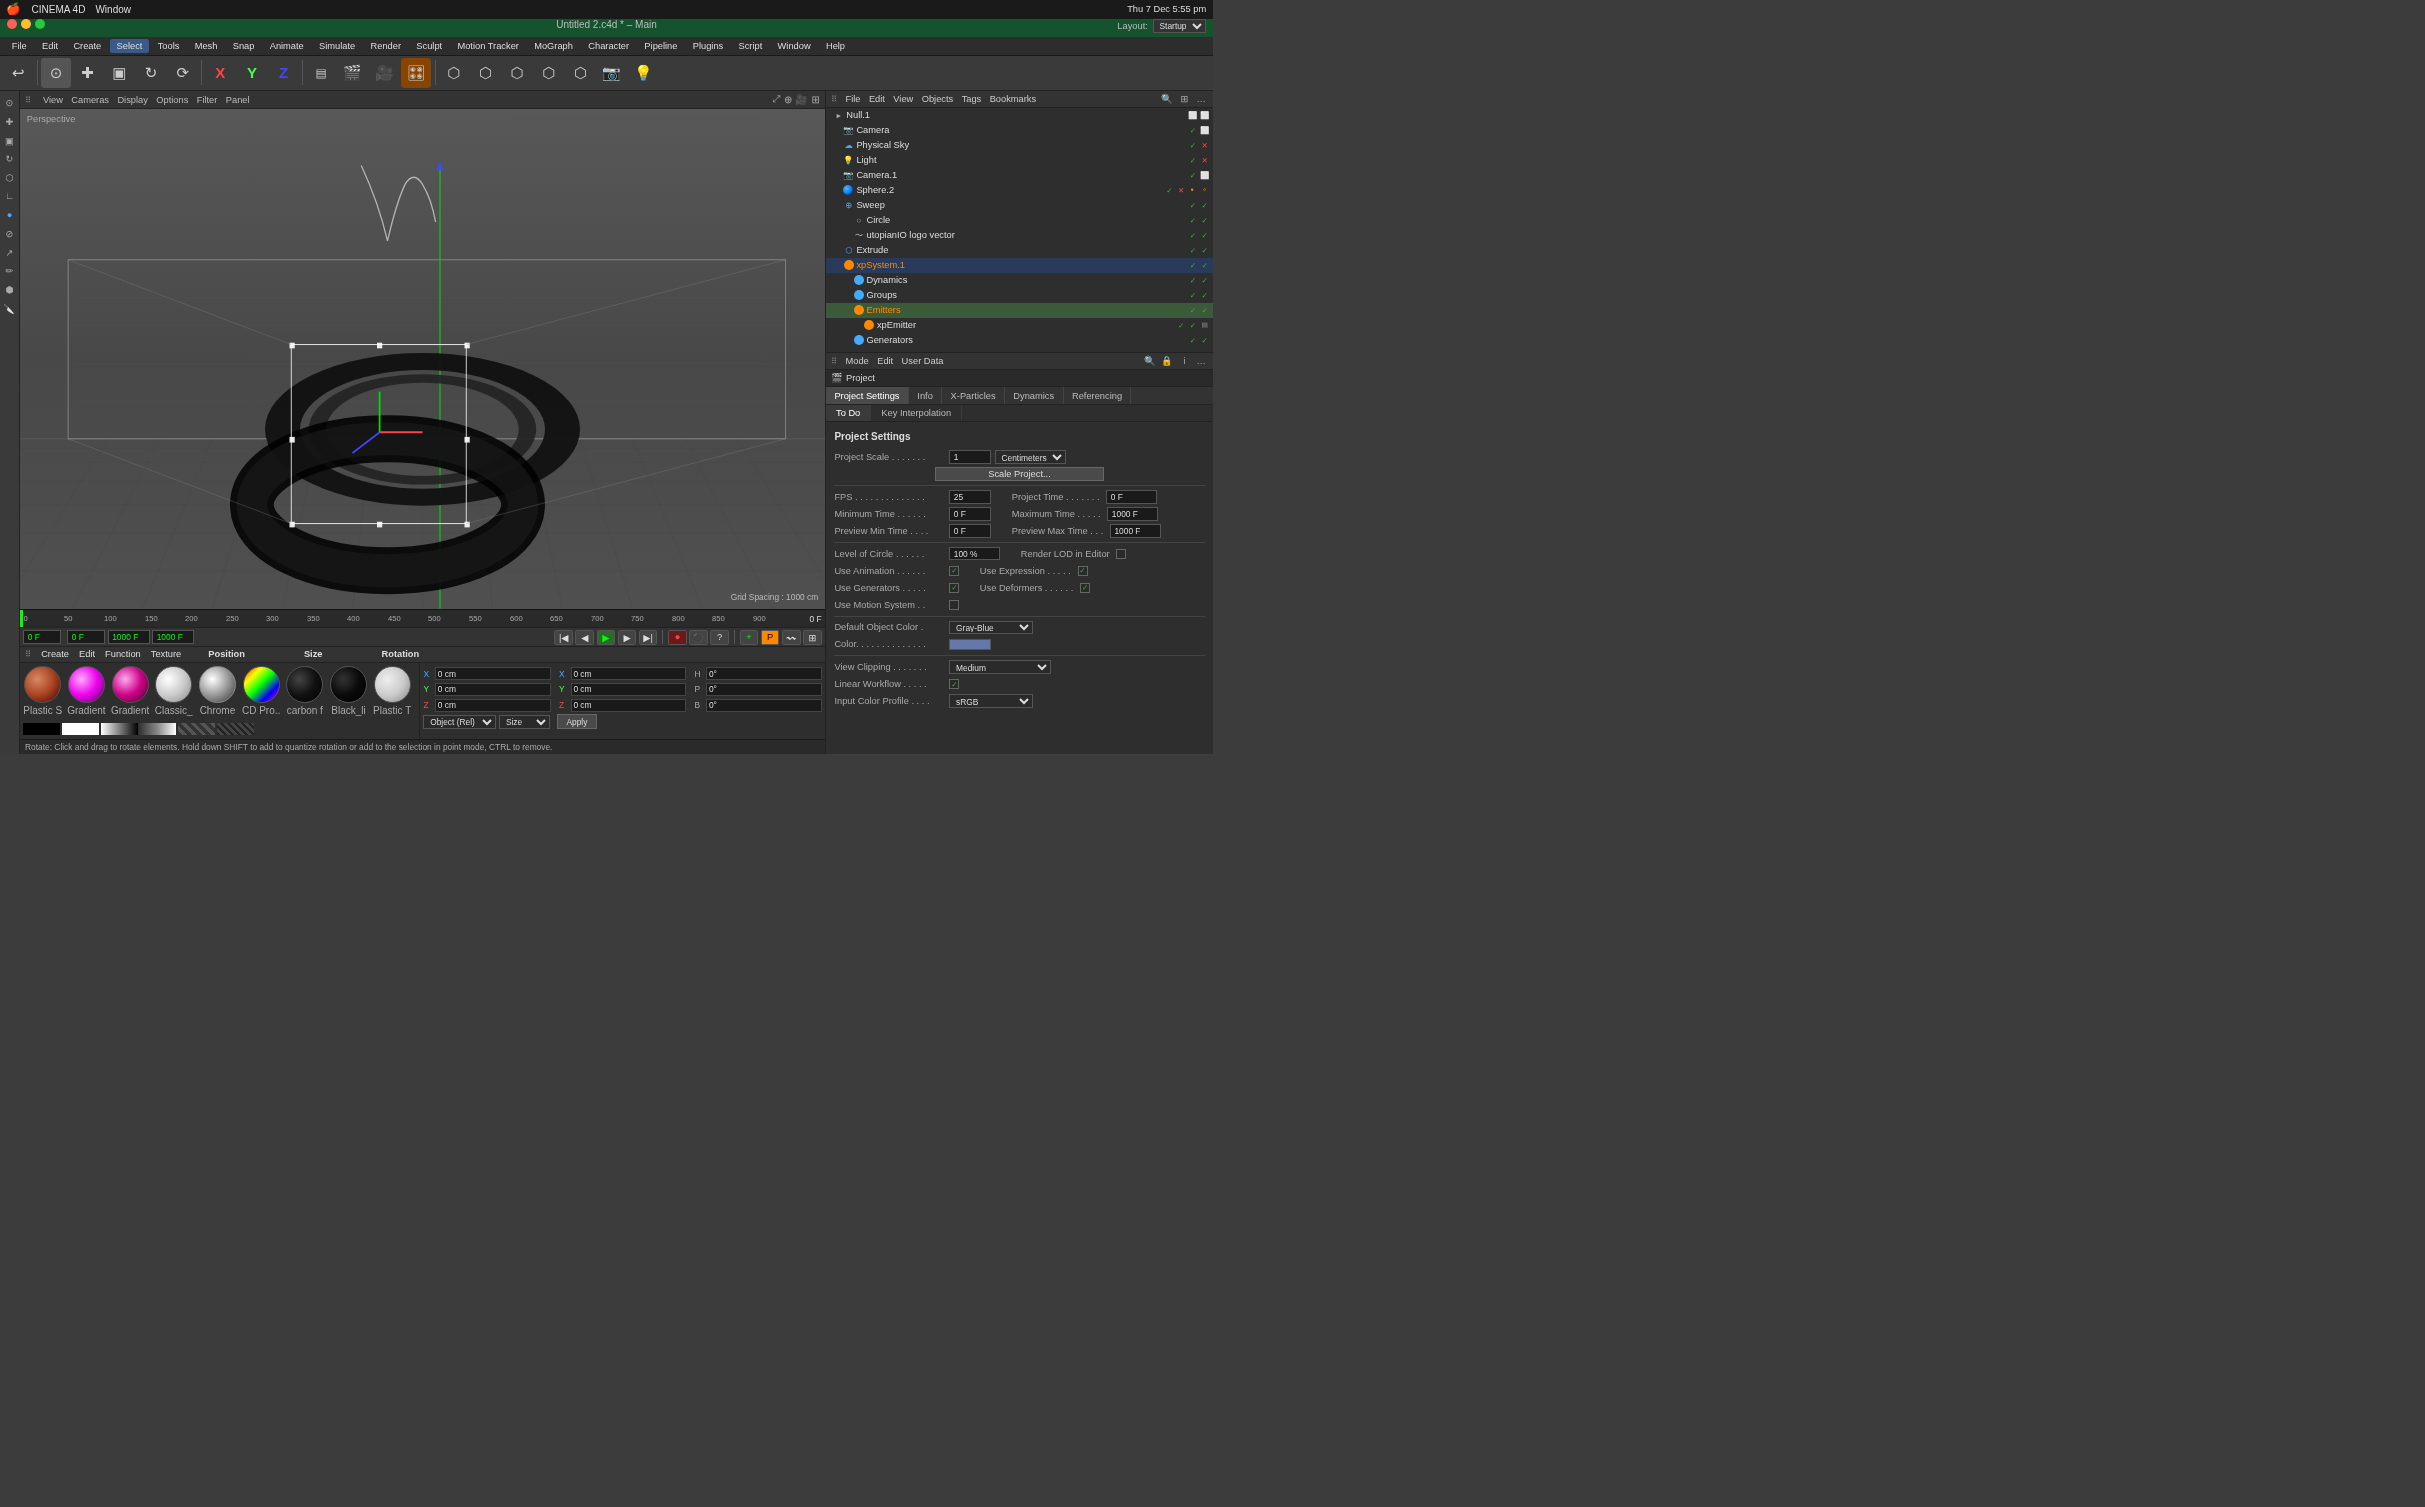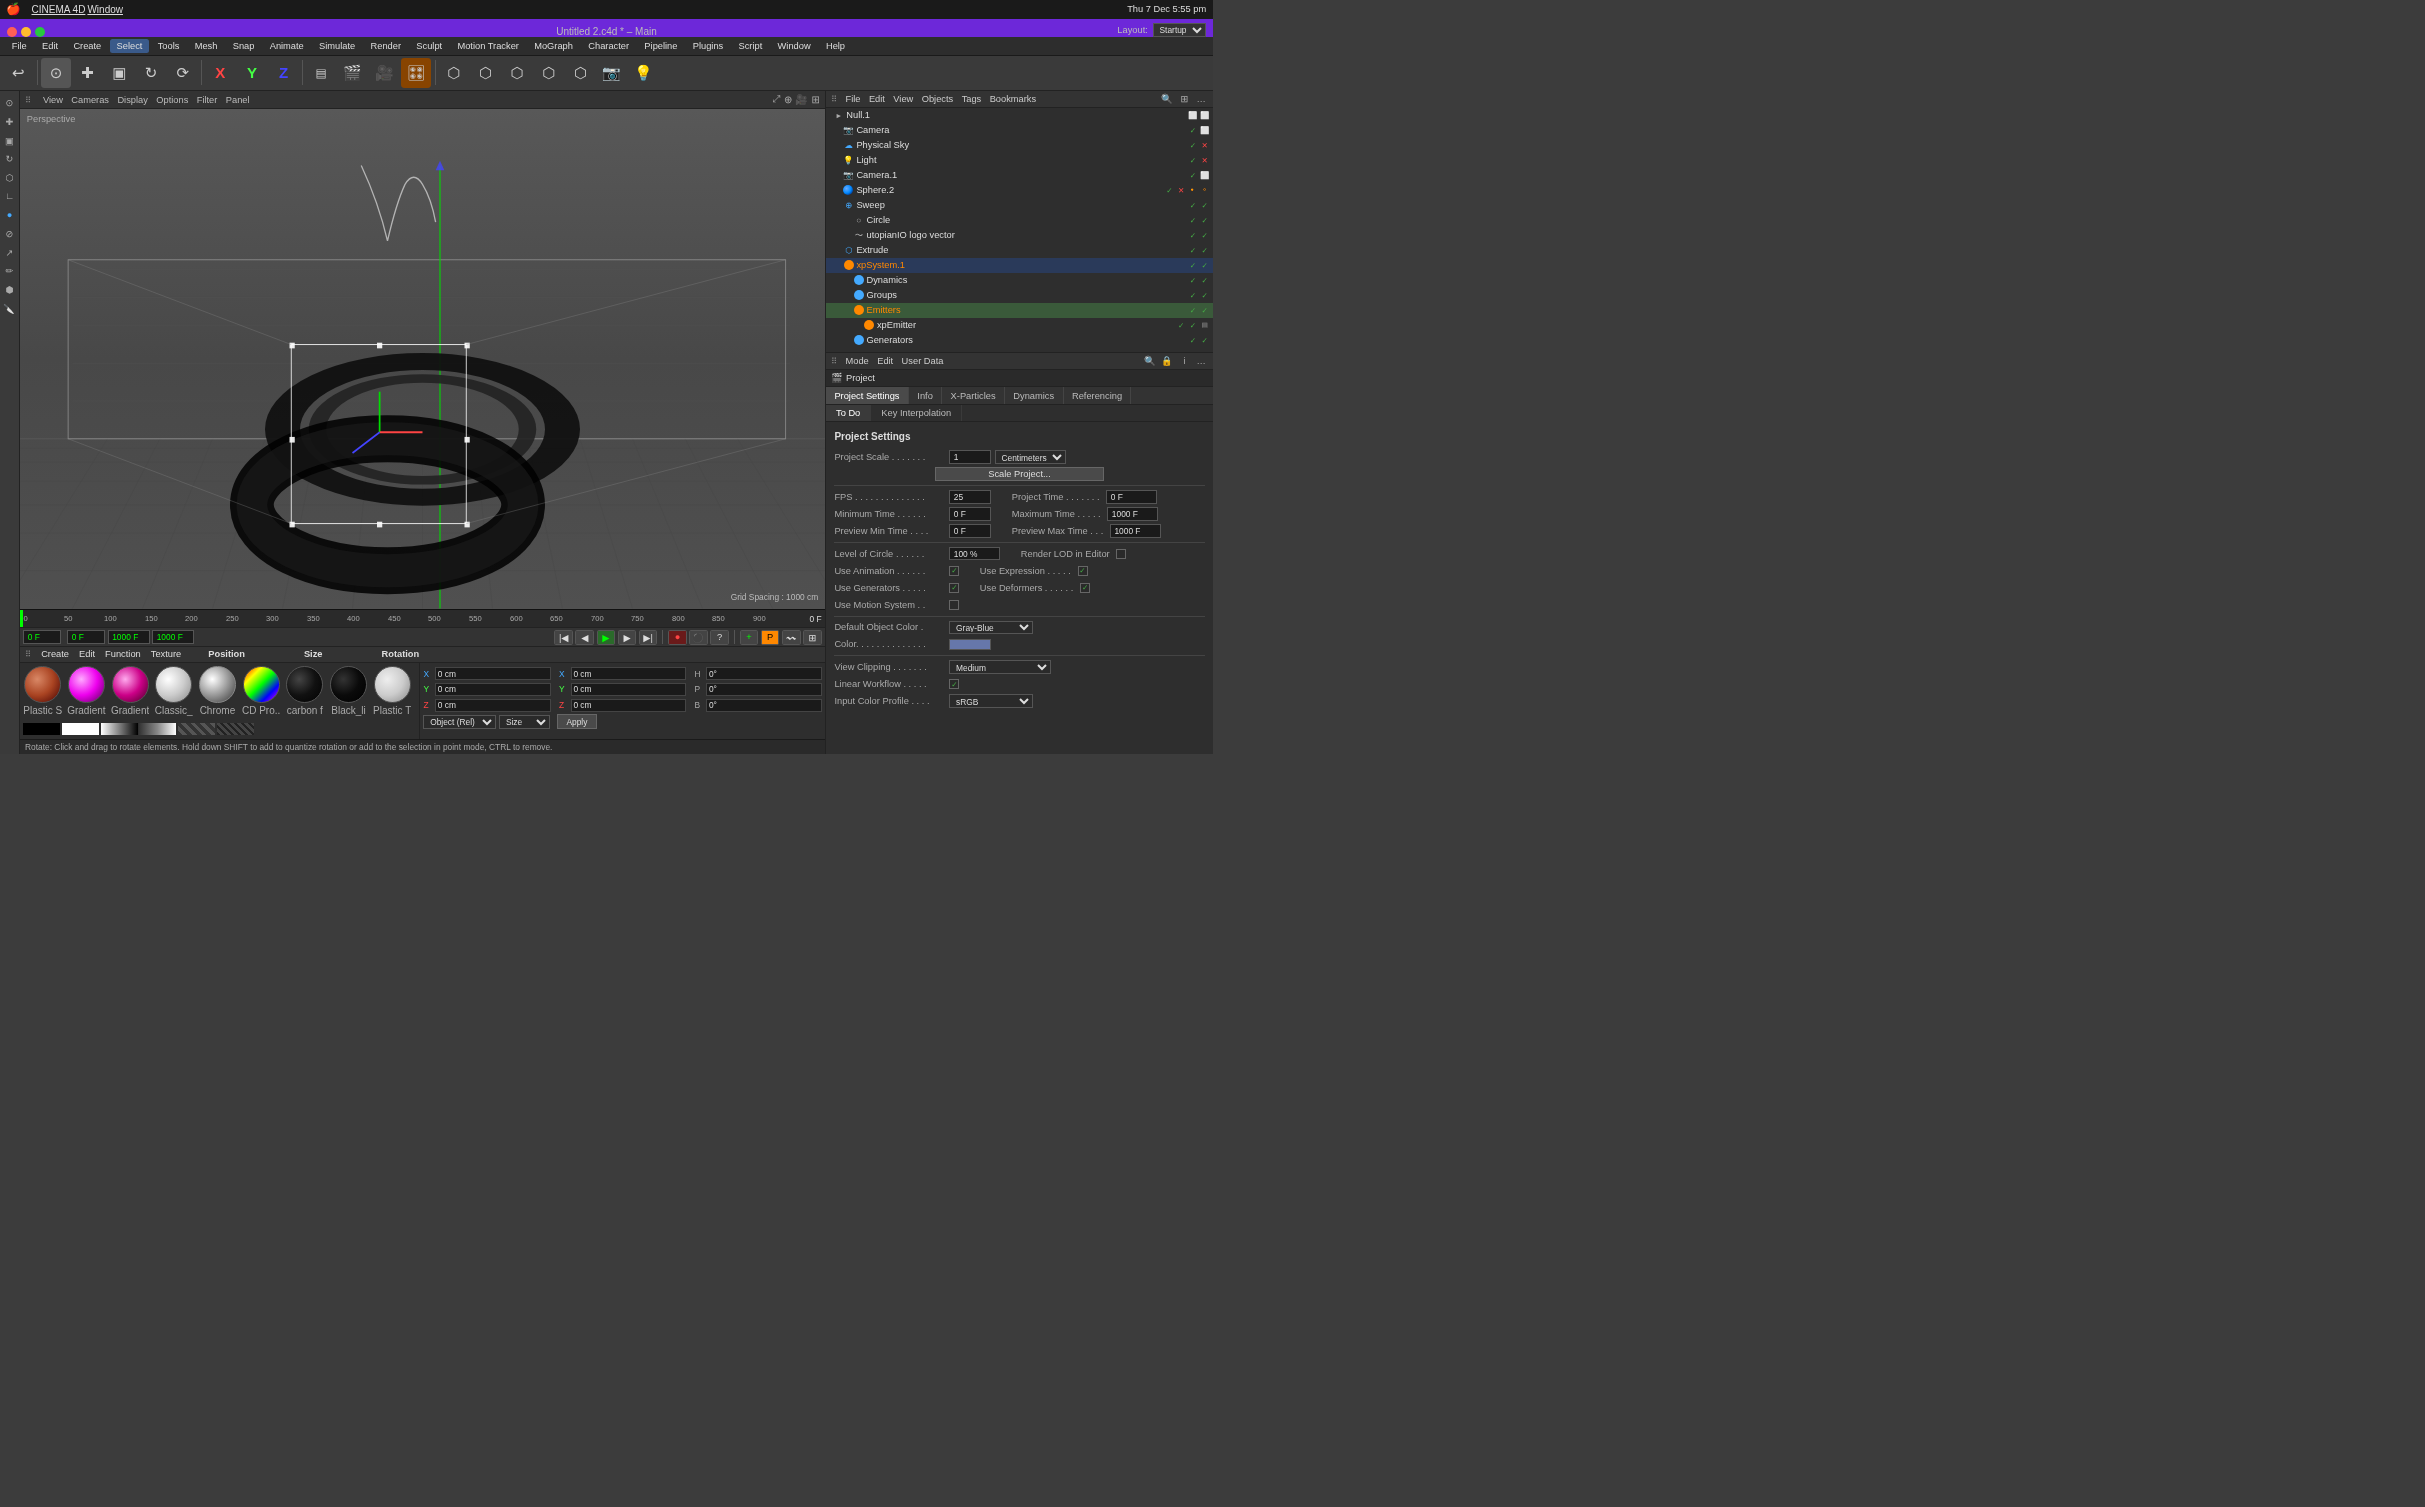--- a/index.html
+++ b/index.html
@@ -20,31 +20,31 @@
       height: 18.6px;
       background: #1a1a1a;
       display: flex;
       align-items: center;
       padding: 0 6.8px;
       gap: 10px;
       position: relative;
       z-index: 100;
     }
     .mac-apple { font-size: 11.8px; color: #ddd; }
-    .mac-menu-items { display: flex; gap: 2px; font-size: 10px; color: #ddd; text-decoration: underline; }
+    .mac-menu-items { display: flex; gap: 10px; font-size: 10px; color: #ddd; }
     .mac-menu-item { cursor: pointer; white-space: nowrap; }
     .mac-right { margin-left: auto; display: flex; gap: 6.8px; align-items: center; font-size: 9.3px; }
 
     
     .title-bar {
       width: 100%;
       height: 18.6px;
-      background: #6d28d9;
-      display: flex;
-      align-items: flex-end;
+      background: #14532d;
+      display: flex;
+      align-items: flex-start;
       justify-content: center;
       font-size: 10px;
       color: #bbb;
       position: relative;
     }
     .traffic-lights {
       position: absolute;
       left: 6.8px;
       display: flex;
       gap: 4.2px;

